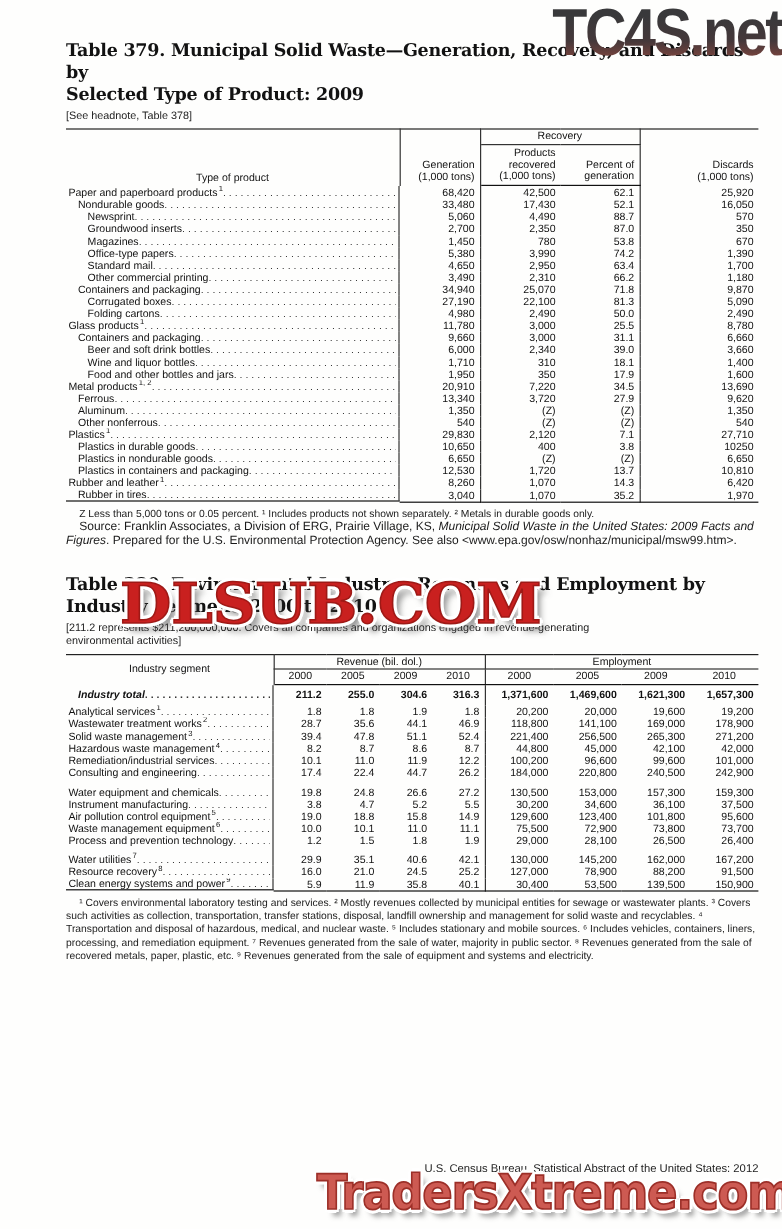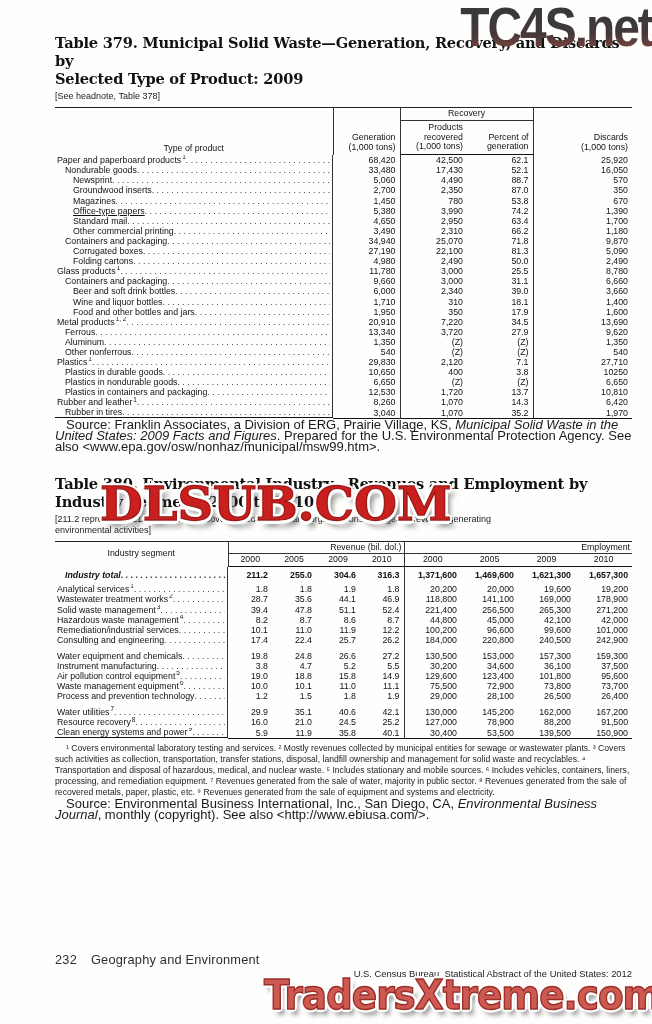--- a/index.html
+++ b/index.html
@@ -34,26 +34,26 @@
   td.lbl { display:flex; align-items:flex-end; overflow:hidden; padding-right:2px; }
   .lt { white-space:nowrap; }
   sup { font-size:6.4px; line-height:0; vertical-align:super; margin-left:1px; }
   .dots { flex:1 1 auto; overflow:hidden; white-space:nowrap; color:#333; }
   .dots::before { content:" . . . . . . . . . . . . . . . . . . . . . . . . . . . . . . . . . . . . . . . . . . . . . . . . . . . . . . . . . . . . . . . ."; }
   tbody.last-rule tr:last-child td { border-bottom:1.6px solid #111; }
   tr.total td { font-weight:bold; padding-top:3px; padding-bottom:4px; height:auto; }
   tr.gstart td { padding-top:6px; height:auto; }
 
   
-  .t380 th.grp { border-bottom:1px solid #333; text-align:right; vertical-align:middle; padding:1px 2px; }
+  .t380 th.grp { border-bottom:1px solid #333; text-align:center; vertical-align:middle; padding:1px 2px; }
   .c-seg { border-right:1px solid #333; }
   .c-r4 { border-right:1px solid #333; }
 
   .fn { font-size:8.6px; line-height:11px; color:#1a1a1a; text-indent:11px; margin-top:4px; }
-  .src { font-size:13px; line-height:11px; color:#1a1a1a; text-indent:11px; }
+  .src { font-size:10px; line-height:11px; color:#1a1a1a; text-indent:11px; }
   .em { font-style:italic; }
 
   .gap { height:23px; }
 
   .footer-left { position:absolute; left:55px; top:952px; font-size:12.8px; color:#2e2e2e; letter-spacing:0.2px; }
   .footer-left .pg { margin-right:14px; }
   .footer-src { position:absolute; top:968px; right:20px; font-size:9.4px; color:#222; }
 
   
   .wm { position:absolute; z-index:9; pointer-events:none; }
@@ -170,21 +170,21 @@
               <span class="lt" style="padding-left: 18px;">Magazines</span>
               <span class="dots"></span>
             </td>
             <td class="num c-gen">1,450</td>
             <td class="num">780</td>
             <td class="num c-pct">53.8</td>
             <td class="num">670</td>
           </tr>
           <tr>
             <td class="lbl c-type">
-              <span class="lt" style="padding-left: 18px; text-decoration: underline;">Office-type papers</span>
+              <span class="lt" style="padding-left: 18px;">Office-type papers</span>
               <span class="dots"></span>
             </td>
             <td class="num c-gen">5,380</td>
             <td class="num">3,990</td>
             <td class="num c-pct">74.2</td>
             <td class="num">1,390</td>
           </tr>
           <tr>
             <td class="lbl c-type">
               <span class="lt" style="padding-left: 18px;">Standard mail</span>
@@ -381,20 +381,21 @@
               <span class="dots"></span>
             </td>
             <td class="num c-gen">3,040</td>
             <td class="num">1,070</td>
             <td class="num c-pct">35.2</td>
             <td class="num">1,970</td>
           </tr>
         </tbody>
     </table>
 
+    <p class="fn">Z Less than 5,000 tons or 0.05 percent. ¹ Includes products not shown separately. ² Metals in durable goods only.</p>
     <p class="src"><span>Source: Franklin Associates, a Division of ERG, Prairie Village, KS, </span><span class="em">Municipal Solid Waste in the United States: 2009 Facts and Figures</span><span>. Prepared for the U.S. Environmental Protection Agency. See also &lt;www.epa.gov/osw/nonhaz/municipal/msw99.htm&gt;.</span></p>
 
     <div class="gap"></div>
 
     <div class="tbl-title">Table 380. Environmental Industry—Revenues and Employment by
 Industry Segment: 2000 to 2010</div>
     <div class="headnote">[211.2 represents $211,200,000,000. Covers all companies and organizations engaged in revenue-generating
 environmental activities]</div>
 
     <table class="t380">
@@ -511,21 +512,21 @@
             <td class="num">99,600</td>
             <td class="num">101,000</td>
           </tr>
           <tr>
             <td class="lbl c-seg">
               <span class="lt" style="padding-left: 2px;">Consulting and engineering</span>
               <span class="dots"></span>
             </td>
             <td class="num">17.4</td>
             <td class="num">22.4</td>
-            <td class="num">25.7</td>
+            <td class="num">44.7</td>
             <td class="num c-r4">26.2</td>
             <td class="num">184,000</td>
             <td class="num">220,800</td>
             <td class="num">240,500</td>
             <td class="num">242,900</td>
           </tr>
           <tr class="gstart">
             <td class="lbl c-seg">
               <span class="lt" style="padding-left: 2px;">Water equipment and chemicals</span>
               <span class="dots"></span>
@@ -634,26 +635,22 @@
             <td class="num c-r4">40.1</td>
             <td class="num">30,400</td>
             <td class="num">53,500</td>
             <td class="num">139,500</td>
             <td class="num">150,900</td>
           </tr>
         </tbody>
     </table>
 
     <p class="fn">¹ Covers environmental laboratory testing and services. ² Mostly revenues collected by municipal entities for sewage or wastewater plants. ³ Covers such activities as collection, transportation, transfer stations, disposal, landfill ownership and management for solid waste and recyclables. ⁴ Transportation and disposal of hazardous, medical, and nuclear waste. ⁵ Includes stationary and mobile sources. ⁶ Includes vehicles, containers, liners, processing, and remediation equipment. ⁷ Revenues generated from the sale of water, majority in public sector. ⁸ Revenues generated from the sale of recovered metals, paper, plastic, etc. ⁹ Revenues generated from the sale of equipment and systems and electricity.</p>
-    <p class="src"><span>Source: Environmental Business International, Inc., San Diego, CA, </span><span class="em">Environmental Business Journal</span><span>, monthly (copyright). See also &lt;http://www.ebiusa.com/&gt;.</span></p>
 
   </div>
 
-  <div class="footer-left">
-    <span class="pg">232</span><span>Geography and Environment</span>
-  </div>
   <div class="footer-src">U.S. Census Bureau, Statistical Abstract of the United States: 2012</div>
 
   <div class="wm wm-top">TC4S.net</div>
   <div class="wm wm-mid">DLSUB.COM</div>
   <div class="wm wm-bot">TradersXtreme.com</div>
 
 </div>
 
 </body></html>

